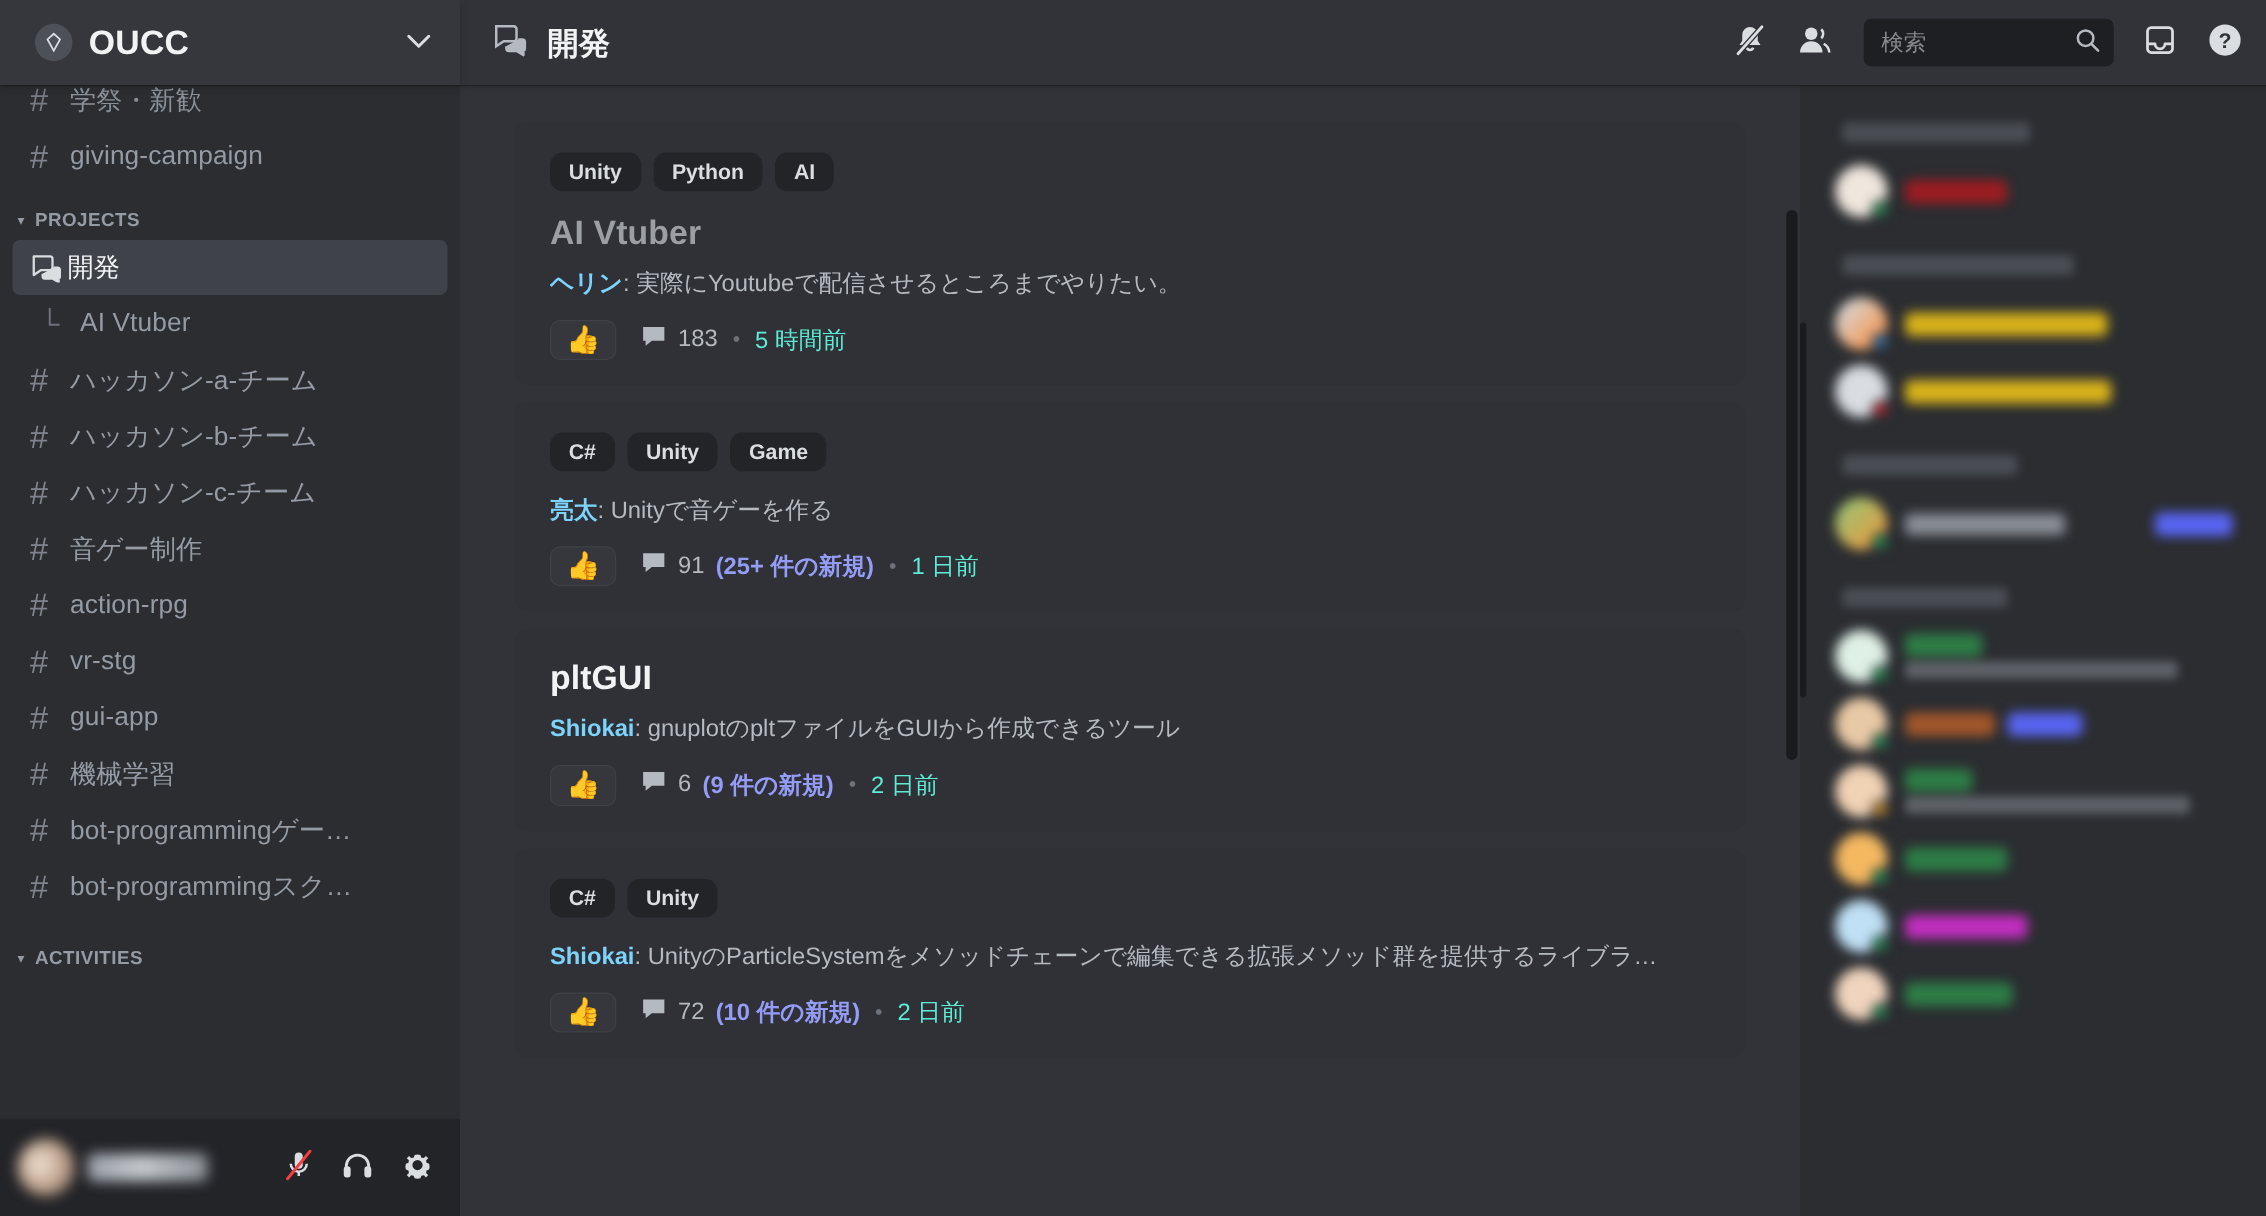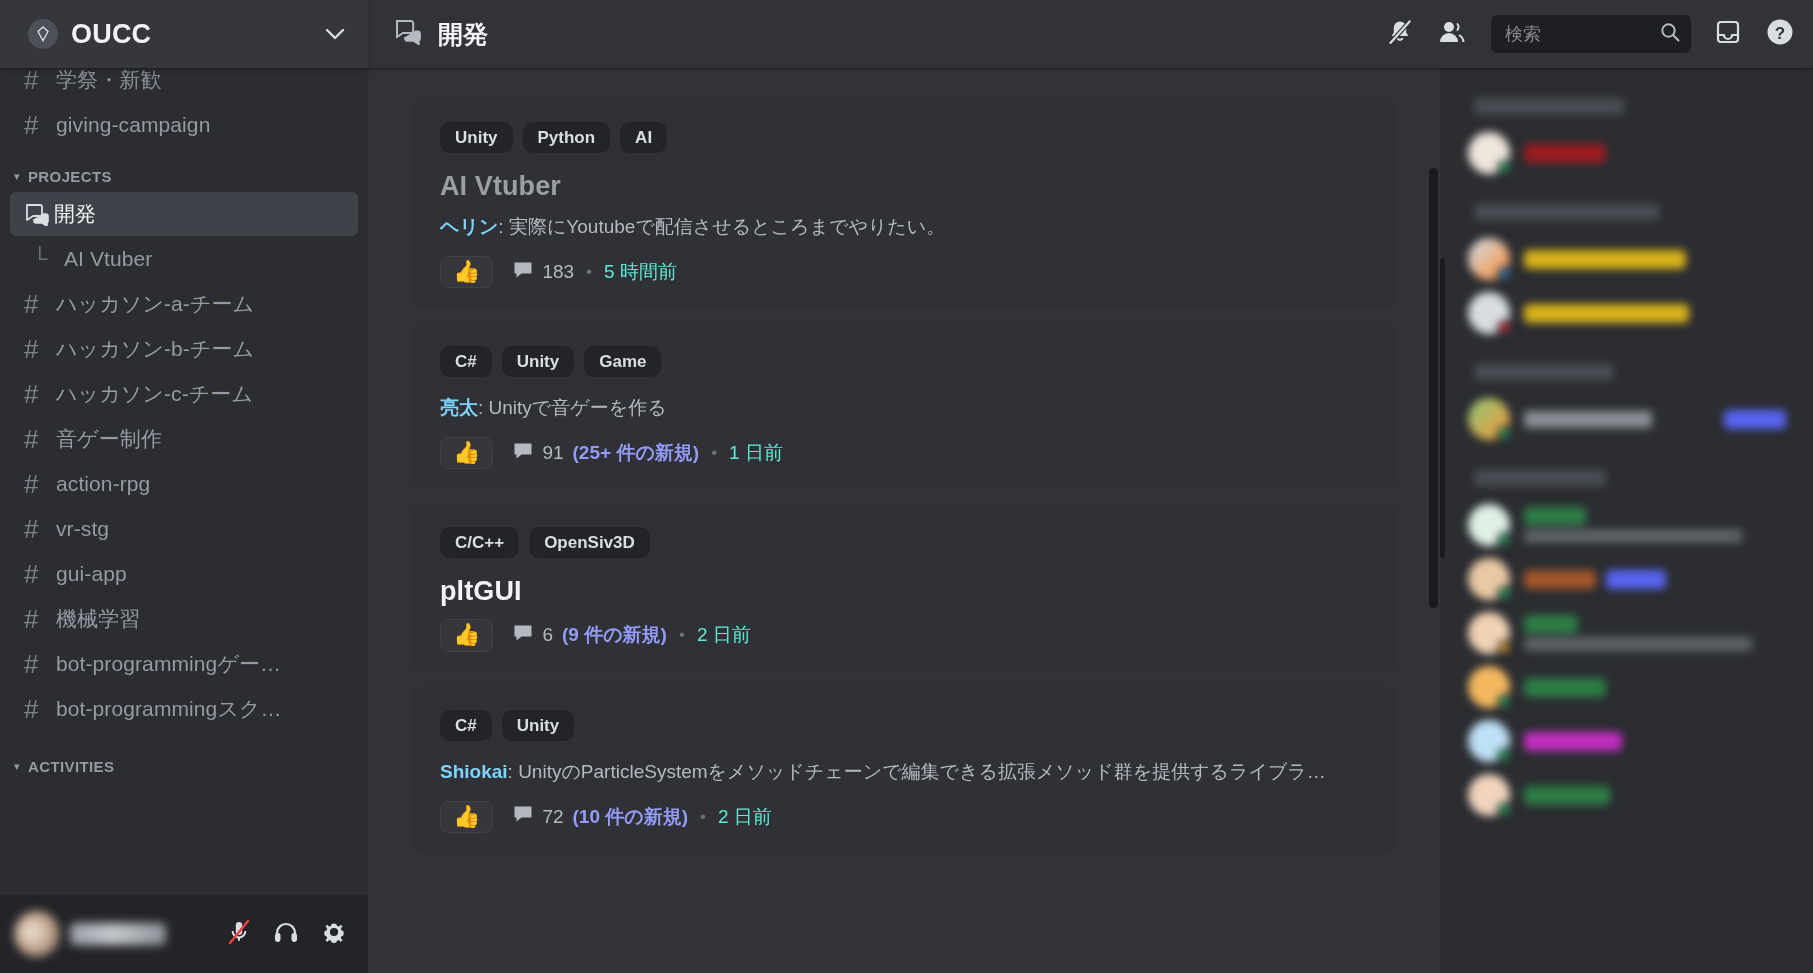--- a/index.html
+++ b/index.html
@@ -453,25 +453,24 @@
                 </span>
                 <span>91</span>
                 <span class="newbadge">(25+ 件の新規)</span>
               </span>
               <span class="dot-sep">•</span>
               <span class="time">1 日前</span>
             </div>
           </div>
 
           <div class="post">
-            <div class="tags">
-              <span class="tag">C/C++</span>
-              <span class="tag">OpenSiv3D</span>
-            </div>
             <div class="post-title">pltGUI</div>
+            <div class="preview">
+              <span class="author">Shiokai</span><span>: </span><span>gnuplotのpltファイルをGUIから作成できるツール</span>
+            </div>
             <div class="meta">
               <span class="reaction">👍</span>
               <span class="msgcount">
                 <span>
                   <svg width="20" height="18" viewBox="0 0 20 18">
                       <path d="M1.5 1.5 h17 v11 h-10 l-5 4 v-4 h-2 z" fill="#b5bac1"></path>
                     </svg>
                 </span>
                 <span>6</span>
                 <span class="newbadge">(9 件の新規)</span>

